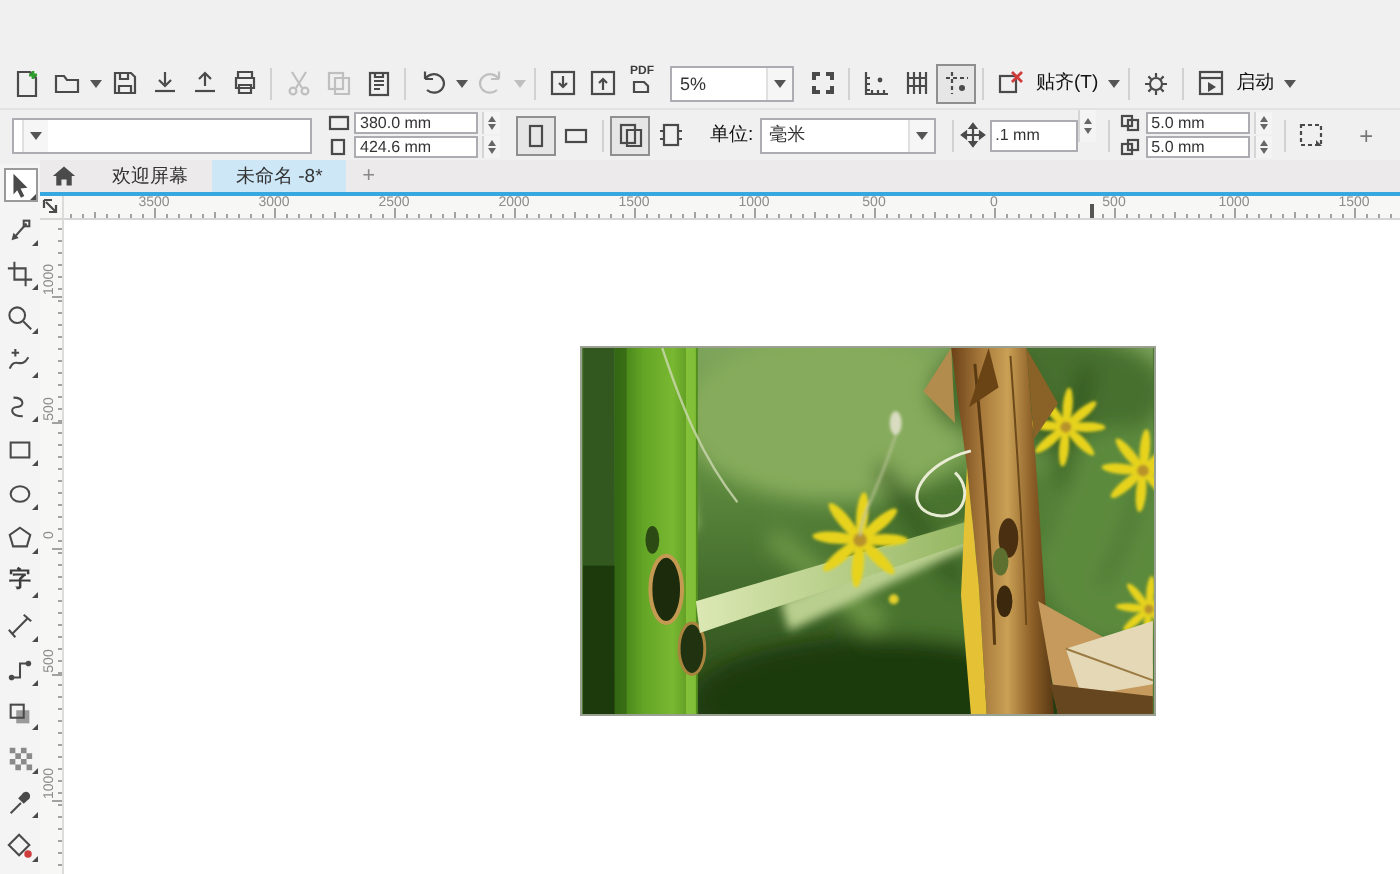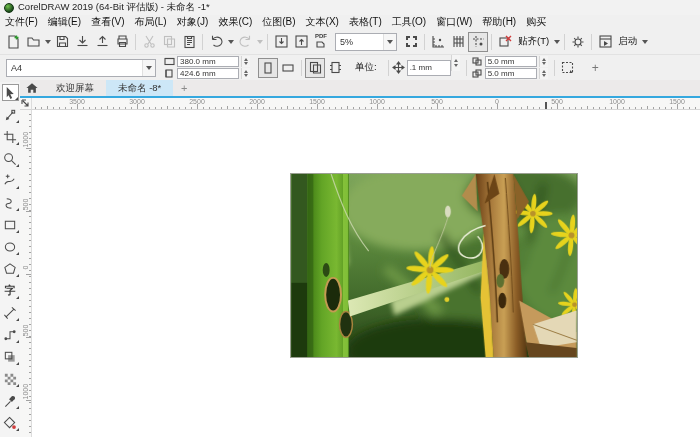--- a/index.html
+++ b/index.html
@@ -65,40 +65,21 @@
   
   #canvas { position:absolute; left:32px; top:110px; width:668px; height:327px; background:#ffffff; }
   #photo { position:absolute; left:290px; top:173px; width:288px; height:185px; border:1px solid #9aa092; background:#4d7a33; }
   #photo svg { display:block; }
 </style>
 </head>
 <body>
 
 <div id="app">
 
-  <div id="titlebar">
-    <div id="app-logo"></div>
-    <span id="title-text">CorelDRAW 2019 (64-Bit 评估版) - 未命名 -1*</span>
-  </div>
-
-  <div id="menubar">
-      <span class="menu-item">文件(F)</span>
-      <span class="menu-item">编辑(E)</span>
-      <span class="menu-item">查看(V)</span>
-      <span class="menu-item">布局(L)</span>
-      <span class="menu-item">对象(J)</span>
-      <span class="menu-item">效果(C)</span>
-      <span class="menu-item">位图(B)</span>
-      <span class="menu-item">文本(X)</span>
-      <span class="menu-item">表格(T)</span>
-      <span class="menu-item">工具(O)</span>
-      <span class="menu-item">窗口(W)</span>
-      <span class="menu-item">帮助(H)</span>
-      <span class="menu-item">购买</span>
-    </div>
+
 
   <div id="toolbar">
     <div class="tbtn">
       <svg width="15" height="15" viewBox="0 0 15 15">
           <path class="ic" d="M3 2h6l3 3v9H3z"></path>
           <path d="M10.5 1.5v4 M8.5 3.5h4" stroke="#2e9e2e" fill="none" stroke-width="1.4"></path>
         </svg>
     </div>
     <div class="tbtn">
       <svg width="15" height="15" viewBox="0 0 15 15">
@@ -245,21 +226,20 @@
         </svg>
     </div>
     <span class="lbl">启动</span>
     <div class="drop">
         <div class="arr-dn"></div>
       </div>
   </div>
 
   <div id="propbar">
     <div class="combo" style="width:150px;">
-      <span class="cval">A4</span>
       <span class="carr">
           <span class="arr-dn"></span>
         </span>
     </div>
     <div class="stack2" style="margin-left:8px;">
       <div class="mrow">
         <svg width="11" height="9" viewBox="0 0 11 9">
             <rect class="ic" x="1" y="1.5" width="9" height="6"></rect>
             <path class="ic" d="M1 1.5h9" stroke-width="2"></path>
           </svg>
@@ -302,20 +282,26 @@
           <path class="ic" d="M5.5 5h7v8h-7z" fill="#fff"></path>
         </svg>
     </div>
     <div class="tbtn">
       <svg width="15" height="15" viewBox="0 0 15 15">
           <rect class="ic" x="4" y="2.5" width="7" height="10"></rect>
           <path class="ic" d="M2 5.5h2 M2 9.5h2 M11 5.5h2 M11 9.5h2"></path>
         </svg>
     </div>
     <span class="lbl" style="margin-left:10px;">单位:</span>
+    <div class="combo" style="width:88px;">
+      <span class="cval">毫米</span>
+      <span class="carr">
+          <span class="arr-dn"></span>
+        </span>
+    </div>
     <div class="sep" style="margin-left:8px;"></div>
     <svg width="13" height="13" viewBox="0 0 13 13">
         <path class="ic" d="M6.5 1v11 M1 6.5h11 M6.5 1l-1.5 2h3z M6.5 12l-1.5-2h3z M1 6.5l2-1.5v3z M12 6.5l-2-1.5v3z"></path>
       </svg>
     <div class="mf" style="width:44px; height:16px; margin-left:2px;">
         <span>.1 mm</span>
       </div>
     <div class="spin" style="height:16px;">
         <span class="arr-up-s"></span>
         <span class="arr-dn-s"></span>

